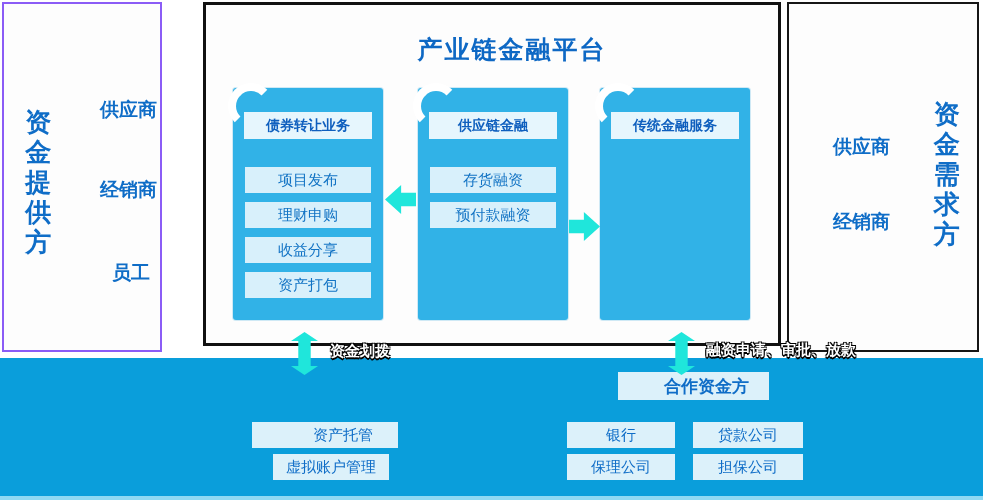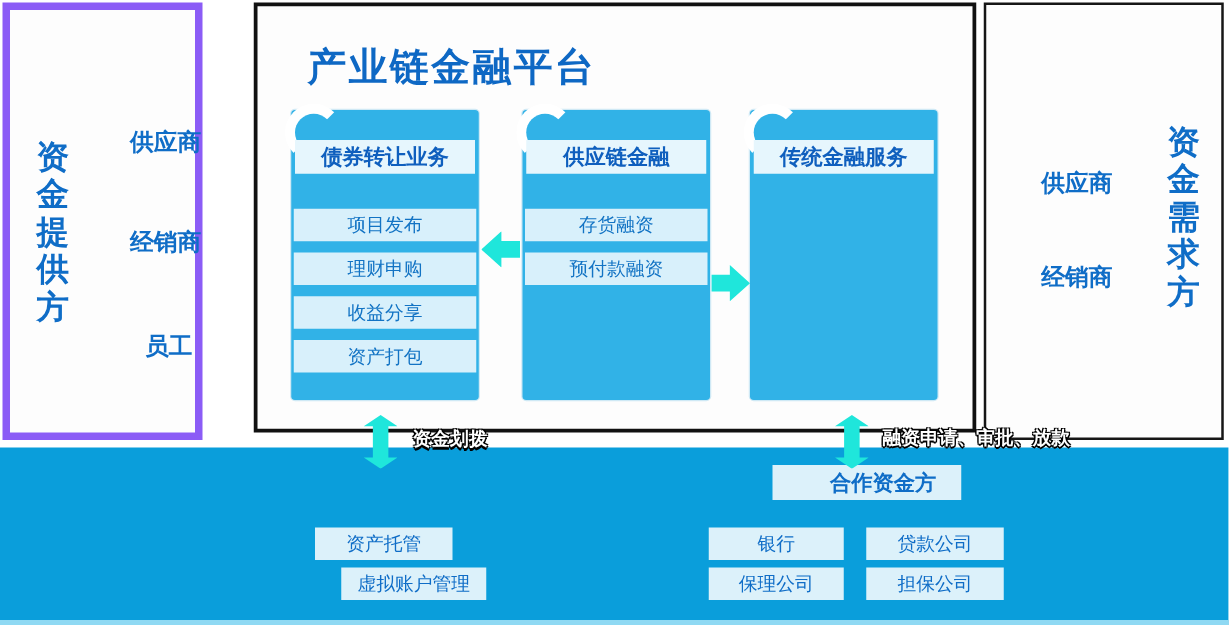--- a/index.html
+++ b/index.html
@@ -5,43 +5,43 @@
   html,body{margin:0;padding:0;background:#fff;}
   body{font-family:"DejaVu Sans","Liberation Sans",sans-serif;}
   #stage{position:relative;width:983px;height:500px;background:#ffffff;overflow:hidden;}
 
   
   .band{position:absolute;left:0;top:358px;width:983px;height:142px;
         background:#0A9EDB;border-bottom:4px solid #8FD9F3;box-sizing:border-box;z-index:1;}
 
   
   .panel{position:absolute;background:#FDFDFD;box-sizing:border-box;z-index:2;}
-  .panel-left{left:2px;top:2px;width:160px;height:350px;border:6px solid #8b5cf6;}
+  .panel-left{left:2px;top:2px;width:160px;height:350px;border:2px solid #8b5cf6;}
   .panel-center{left:203px;top:2px;width:578px;height:344px;border:3px solid #111111;}
   .panel-right{left:787px;top:2px;width:192px;height:350px;border:2px solid #161616;}
 
   .v-title{position:absolute;color:#0F6DC7;font-weight:bold;font-size:26px;line-height:30px;
            width:1.25em;word-break:break-all;text-align:center;}
   .side-label{position:absolute;color:#0F6DC7;font-weight:bold;font-size:19px;white-space:nowrap;}
 
-  .platform-title{position:absolute;left:0;right:0;top:28px;
-                  color:#0E68C4;font-weight:bold;font-size:31px;letter-spacing:2px;padding-left:40px;}
+  .platform-title{position:absolute;left:0;right:0;top:28px;text-align:center;
+                  color:#0E68C4;font-weight:bold;font-size:25px;letter-spacing:2px;padding-left:40px;}
 
   
   .card{position:absolute;top:88px;width:150px;height:232px;background:#31B2E7;
         border-radius:3px;box-shadow:0 0 0 1px #cfe9f5;z-index:3;}
   .arc{position:absolute;left:-5px;top:-5px;width:46px;height:46px;border-radius:50%;
        border:8px solid transparent;border-top-color:#ffffff;border-left-color:#ffffff;
        box-sizing:border-box;}
-  .card-title{position:absolute;left:50%;transform:translateX(-50%);top:24px;width:144px;height:27px;
-              background:#E6F6FD;color:#0F5FBE;font-weight:bold;font-size:17px;
+  .card-title{position:absolute;left:50%;transform:translateX(-50%);top:24px;width:128px;height:27px;
+              background:#E6F6FD;color:#0F5FBE;font-weight:bold;font-size:14px;
               display:flex;align-items:center;justify-content:center;white-space:nowrap;}
   .card-items{position:absolute;left:0;top:79px;width:100%;display:flex;flex-direction:column;
               align-items:center;gap:9px;}
-  .card-item{width:146px;height:26px;background:#D8F0FB;color:#1273C4;font-size:15px;
+  .card-item{width:126px;height:26px;background:#D8F0FB;color:#1273C4;font-size:15px;
              display:flex;align-items:center;justify-content:center;white-space:nowrap;}
 
   
   .h-arrow{position:absolute;width:31px;height:29px;background:#1FE6DB;z-index:4;}
   .h-arrow.left{clip-path:polygon(0 50%,52% 0,52% 27%,100% 27%,100% 73%,52% 73%,52% 100%);}
   .h-arrow.right{clip-path:polygon(100% 50%,48% 0,48% 27%,0 27%,0 73%,48% 73%,48% 100%);}
   .v-arrow{position:absolute;width:27px;height:43px;background:#1FE6DB;z-index:4;
            clip-path:polygon(50% 0,100% 21%,73% 21%,73% 79%,100% 79%,50% 100%,0 79%,27% 79%,27% 21%,0 21%);}
 
   
@@ -105,21 +105,21 @@
 
   <div class="h-arrow left" style="left:385px;top:185px;"></div>
   <div class="h-arrow right" style="left:569px;top:212px;"></div>
 
   <div class="v-arrow" style="left:291px;top:332px;"></div>
   <div class="v-arrow" style="left:668px;top:332px;"></div>
 
   <div class="stripe-label" style="left:330px;top:342px;">资金划拨</div>
   <div class="stripe-label" style="left:706px;top:341px;">融资申请、审批、放款</div>
 
-  <div class="band-box band-item" style="left:252px;top:422px;width:110px;">资产托管</div>
+  <div class="band-box band-item" style="left:252px;top:422px;width:110px;padding-left:36px;">资产托管</div>
   <div class="band-box band-item" style="left:249px;top:454px;width:116px;margin-left:24px;">虚拟账户管理</div>
 
   <div class="band-box band-head" style="left:618px;top:372px;width:125px;padding-left:26px;">合作资金方</div>
   <div class="band-box band-item" style="left:567px;top:422px;width:108px;">银行</div>
   <div class="band-box band-item" style="left:693px;top:422px;width:110px;">贷款公司</div>
   <div class="band-box band-item" style="left:567px;top:454px;width:108px;">保理公司</div>
   <div class="band-box band-item" style="left:693px;top:454px;width:110px;">担保公司</div>
 
 </div>
 

